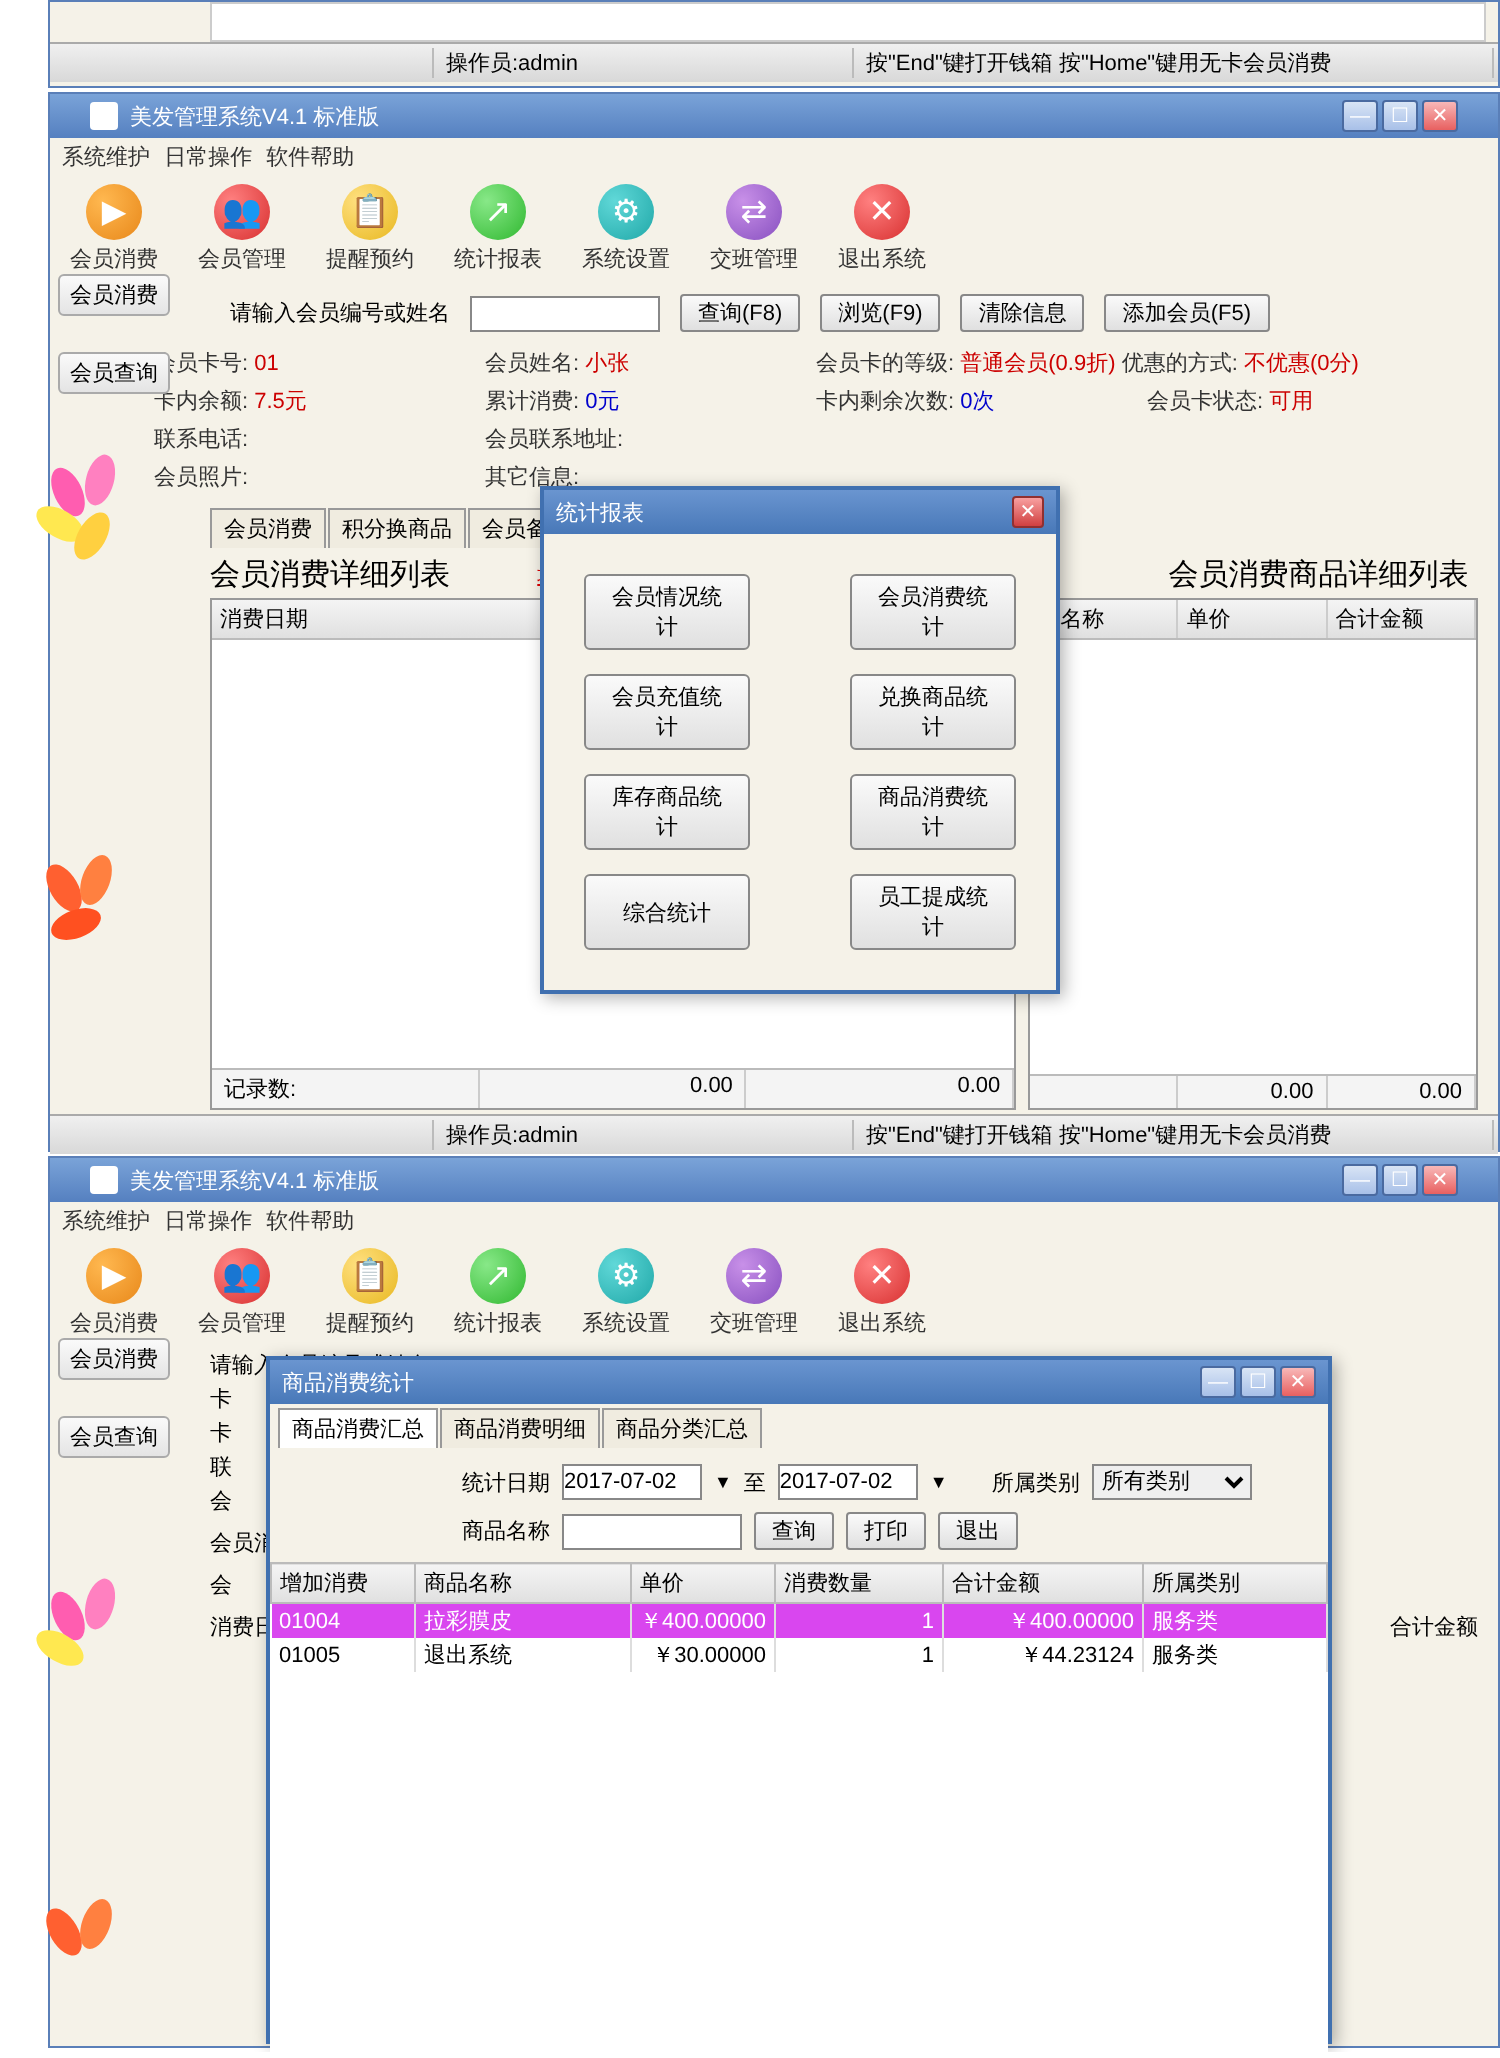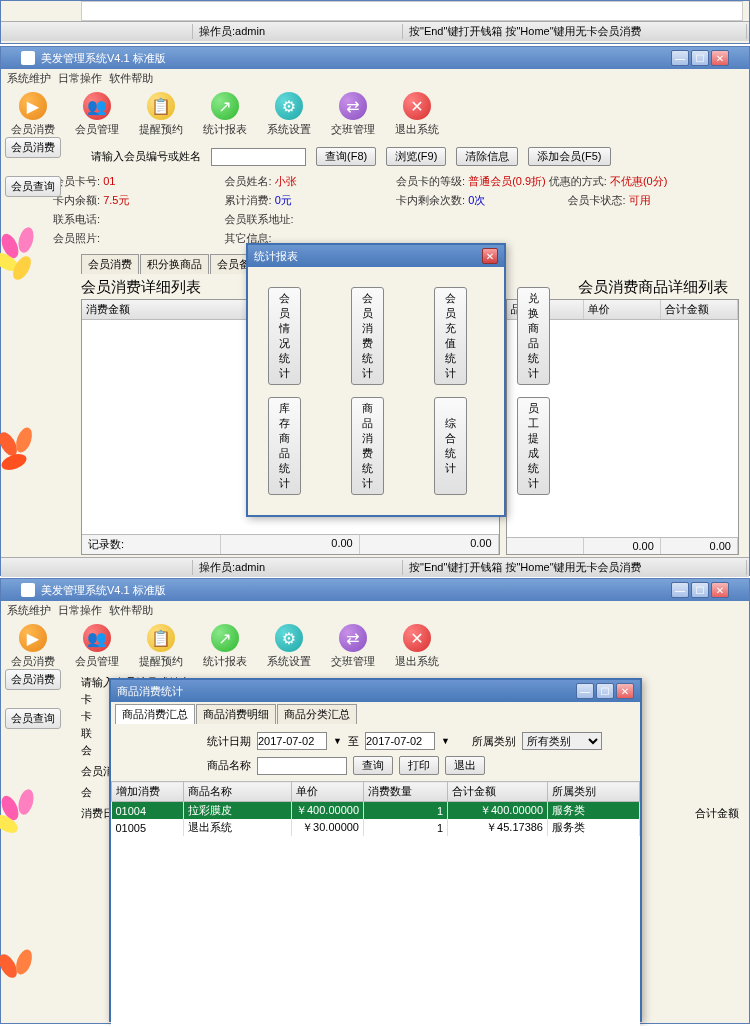--- a/index.html
+++ b/index.html
@@ -1,17 +1,17 @@
 <!DOCTYPE html>
 <html><head>
 <meta charset="utf-8">
 <style>
 * { box-sizing: border-box; margin: 0; padding: 0; font-family: "Microsoft YaHei", SimSun, sans-serif; font-size: 11px; }
 body { background: #fff; width: 750px; }
-.window { border: 1px solid #5a7fb8; background: #f5f2e8; position: relative; margin-bottom: 2px; }
+.window { border: 1px solid #5a7fb8; background: #f5f2e8; position: relative; margin-bottom: 2px; margin-left: 24px; }
 .titlebar { background: linear-gradient(#7aa3d8, #5580c0); height: 22px; display: flex; align-items: center; padding: 0 20px; color: #fff; }
 .titlebar .title { flex: 1; font-size: 11px; }
 .winbtns { display: flex; gap: 2px; }
 .winbtn { width: 18px; height: 16px; background: linear-gradient(#d8e4f5,#a8c0e8); border: 1px solid #4a6aa0; border-radius: 2px; display: flex; align-items: center; justify-content: center; font-size: 10px; cursor: pointer; }
 .winbtn.close { background: linear-gradient(#f8b8b8,#e86060); color: #fff; }
 .menubar { background: #f5f2e8; padding: 2px 6px; font-size: 11px; color: #333; }
 .menubar span { margin-right: 4px; cursor: pointer; }
 .toolbar { background: #f5f2e8; padding: 4px 10px; display: flex; gap: 20px; }
 .toolbtn { display: flex; flex-direction: column; align-items: center; cursor: pointer; color: #333; }
 .toolbtn .ticon { width: 28px; height: 28px; border-radius: 50%; display: flex; align-items: center; justify-content: center; font-size: 16px; color: #fff; margin-bottom: 2px; }
@@ -46,29 +46,29 @@
 .gf { padding: 2px 6px; border-right: 1px solid #ccc; text-align: right; flex: 1; }
 .statusbar { background: linear-gradient(#f0f0f0,#d8d8d8); border-top: 1px solid #aaa; display: flex; font-size: 11px; padding: 2px; }
 .statusbar .sp { flex: 1; padding: 0 6px; border-right: 1px solid #bbb; }
 .flower { position: absolute; left: 0; width: 50px; height: 60px; }
 .flower .petal { position: absolute; width: 14px; height: 26px; border-radius: 50%; }
 .dialog { position: absolute; background: #f5f2e8; border: 2px solid #4070b0; box-shadow: 2px 2px 8px rgba(0,0,0,0.3); }
 .dtitle { background: linear-gradient(#6a95d0,#4878b8); color: #fff; padding: 3px 6px; display: flex; align-items: center; }
 .dtitle .t { flex: 1; }
 .dclose { width: 16px; height: 16px; background: linear-gradient(#f8a0a0,#d04040); border: 1px solid #903030; border-radius: 2px; color: #fff; display: flex; align-items: center; justify-content: center; cursor: pointer; font-size: 10px; }
 .dbody { padding: 20px; }
-.dbtns { display: grid; grid-template-columns: 1fr 1fr 1fr 1fr; gap: 12px 50px; }
+.dbtns { display: grid; grid-template-columns: 1fr 1fr; gap: 12px 50px; }
 .dbtn { padding: 3px 10px; border: 1px solid #888; background: linear-gradient(#fafafa,#e0e0e0); border-radius: 3px; cursor: pointer; text-align: center; font-size: 11px; }
 .pstats-controls { padding: 6px 10px; display: flex; align-items: center; gap: 6px; flex-wrap: wrap; }
 .pstats-controls label { font-size: 11px; }
 .pstats-controls input, .pstats-controls select { height: 18px; border: 1px solid #888; font-size: 11px; }
 .datatable { width: 100%; border-collapse: collapse; background: #fff; }
 .datatable th { background: linear-gradient(#f4f4f4,#e0e0e0); border: 1px solid #bbb; padding: 2px 4px; font-weight: normal; text-align: left; font-size: 11px; }
 .datatable td { border-right: 1px solid #ddd; padding: 1px 4px; font-size: 11px; }
-.datatable tr.sel td { background: #15803d; color: #fff; }
+.datatable tr.sel td { background: #d946ef; color: #fff; }
 </style>
 </head>
 <body>
 
 <div class="window" style="height:44px;">
   <div style="height:20px;background:#fff;border:1px solid #ccc;margin:0 6px 0 80px;"></div>
   <div class="statusbar">
     <div class="sp" style="flex:0 0 190px;"></div>
     <div class="sp" style="flex:0 0 210px;">操作员:admin</div>
     <div class="sp">按"End"键打开钱箱 按"Home"键用无卡会员消费</div>
@@ -175,20 +175,21 @@
     <div class="tab">会员备注信息</div>
   </div>
   <div class="subhead">
     <div class="subtitle">会员消费详细列表</div>
     <span class="redlink" style="margin-right:260px;">增加消费 (</span>
     <div class="subtitle" style="text-align:center;">会员消费商品详细列表</div>
   </div>
   <div class="grids" style="height:258px;">
     <div class="grid" style="flex:1.8;">
       <div class="ghead">
+        <div class="gh">消费日期</div>
         <div class="gh">消费金额</div>
         <div class="gh" style="flex:0.3;">联</div>
       </div>
       <div class="gbody"></div>
       <div class="gfoot">
         <div class="gf" style="text-align:left;">记录数:</div>
         <div class="gf">0.00</div>
         <div class="gf">0.00</div>
       </div>
     </div>
@@ -359,20 +360,20 @@
             <td style="text-align: right;">￥400.00000</td>
             <td style="text-align: right;">1</td>
             <td style="text-align: right;">￥400.00000</td>
             <td>服务类</td>
           </tr>
           <tr>
             <td>01005</td>
             <td>退出系统</td>
             <td style="text-align: right;">￥30.00000</td>
             <td style="text-align: right;">1</td>
-            <td style="text-align: right;">￥45.17386</td>
+            <td style="text-align: right;">￥44.23124</td>
             <td>服务类</td>
           </tr>
         </tbody>
     </table>
     <div style="flex:1;background:#fff;height:220px;border-top:none;"></div>
   </div>
 </div>
 
 </body></html>

